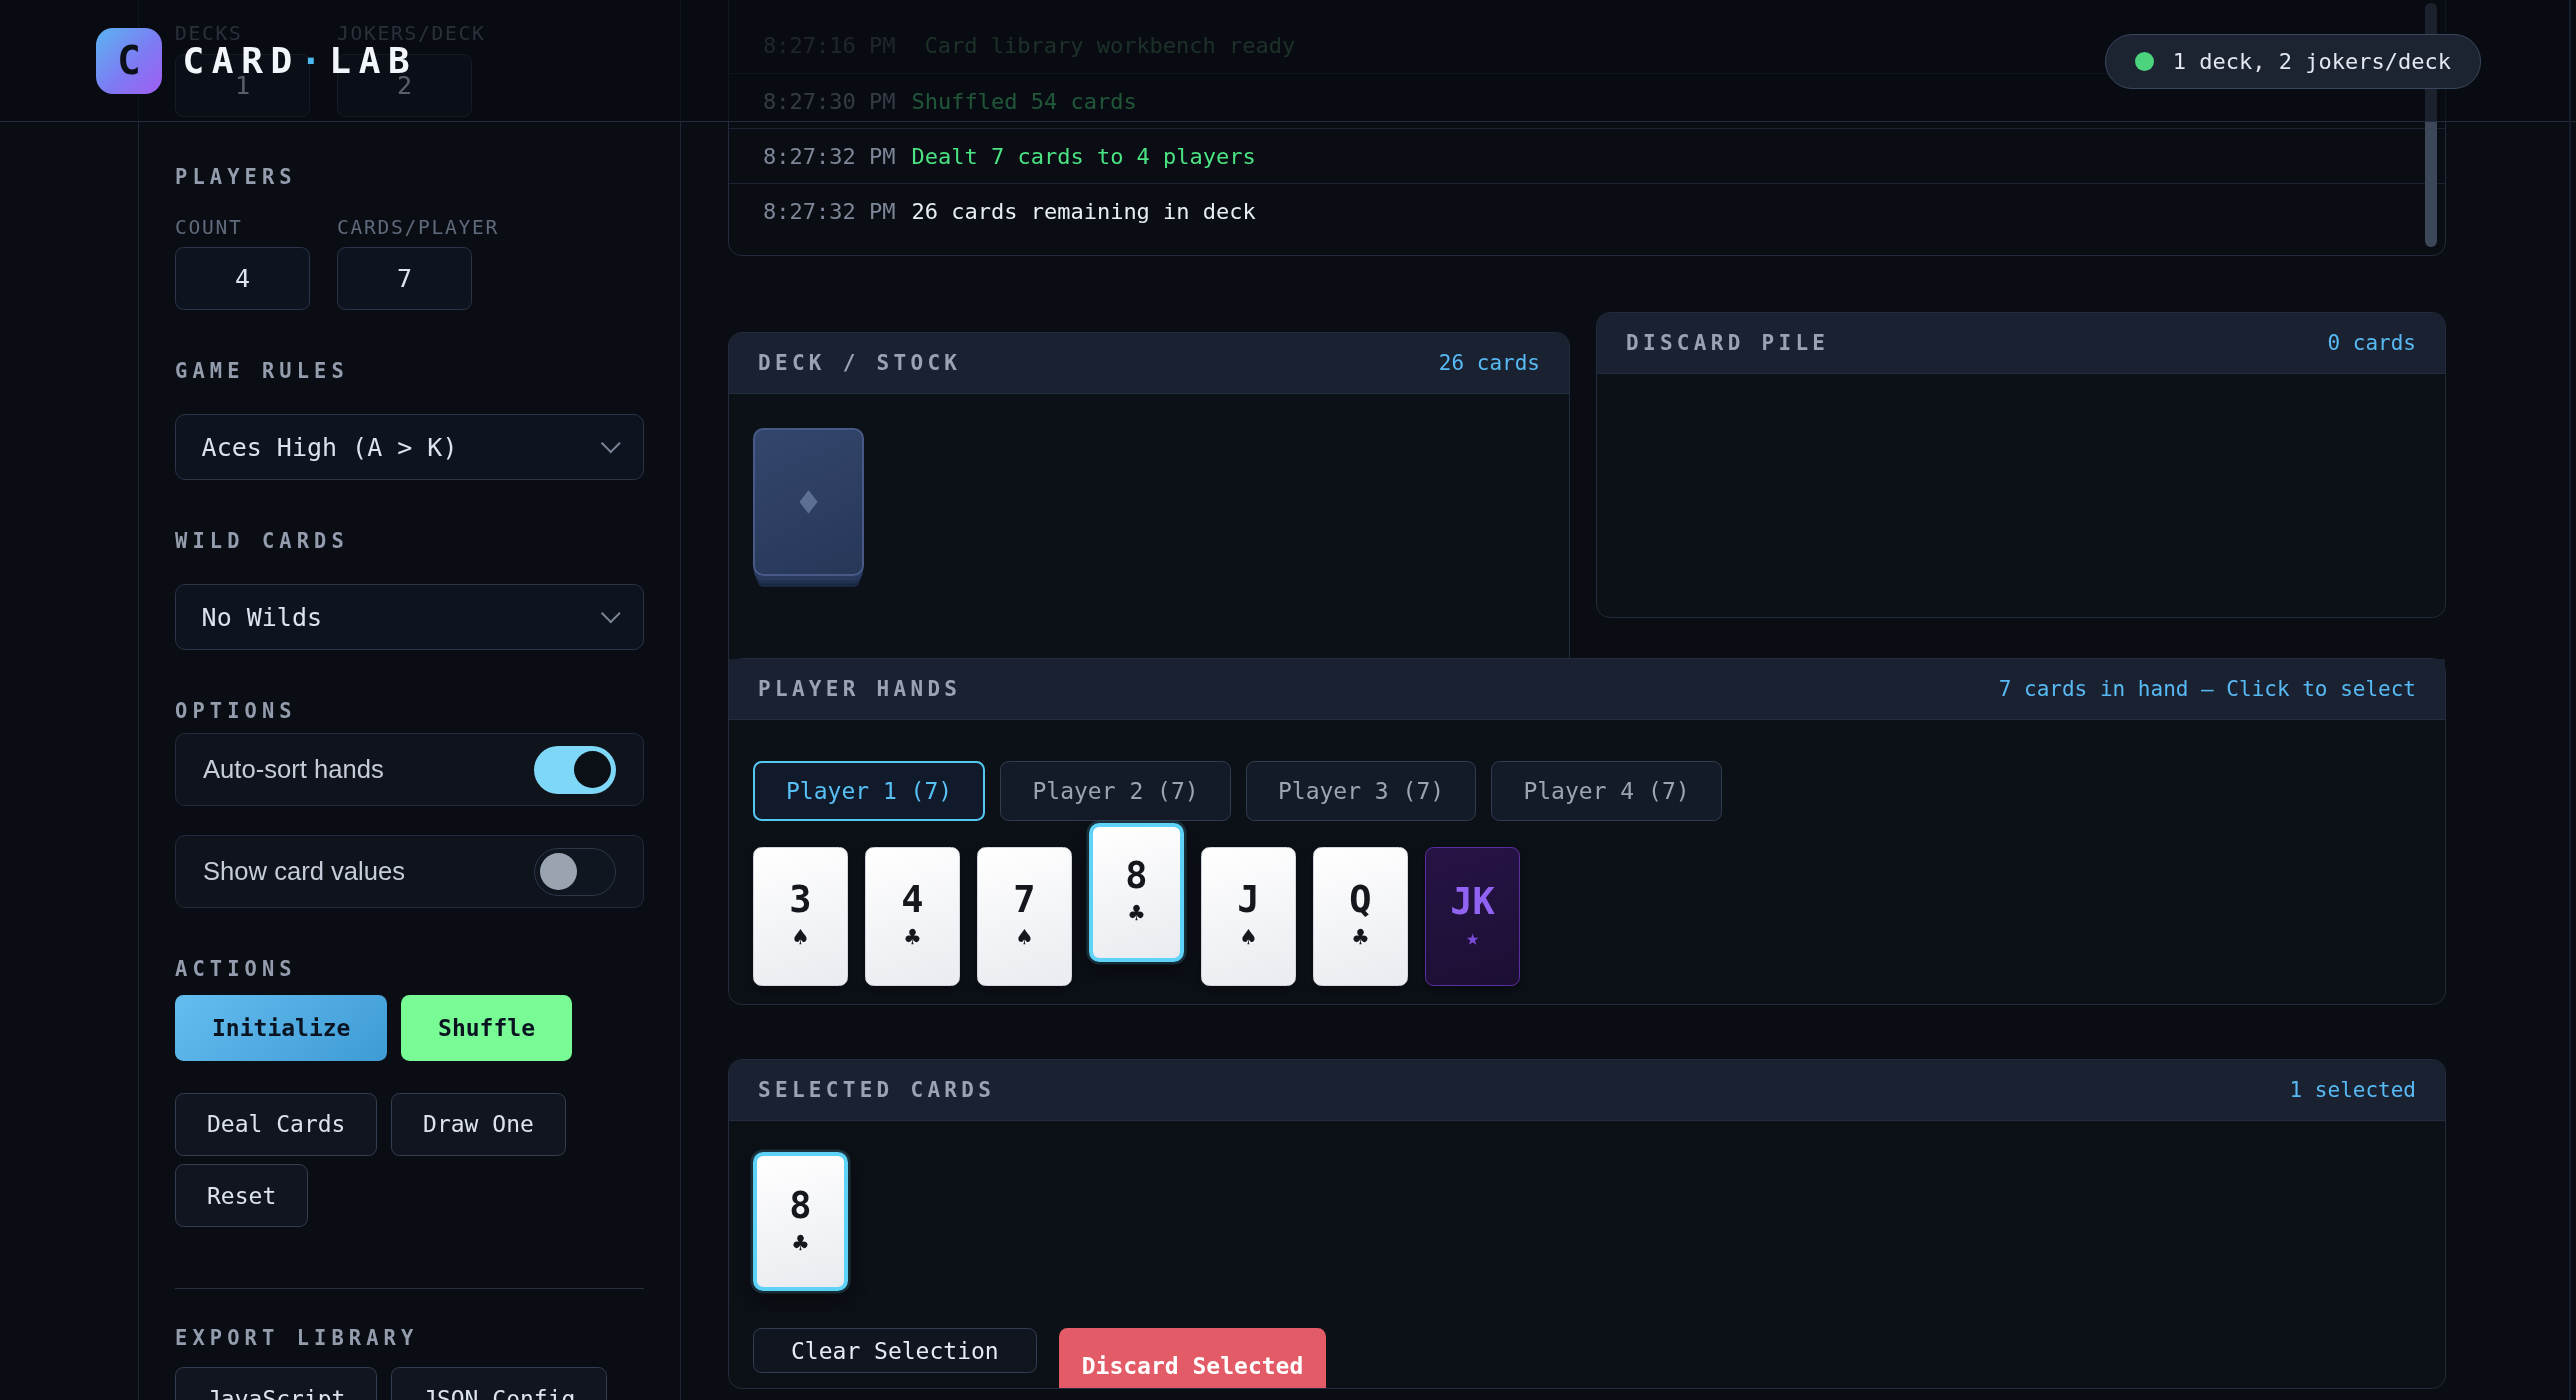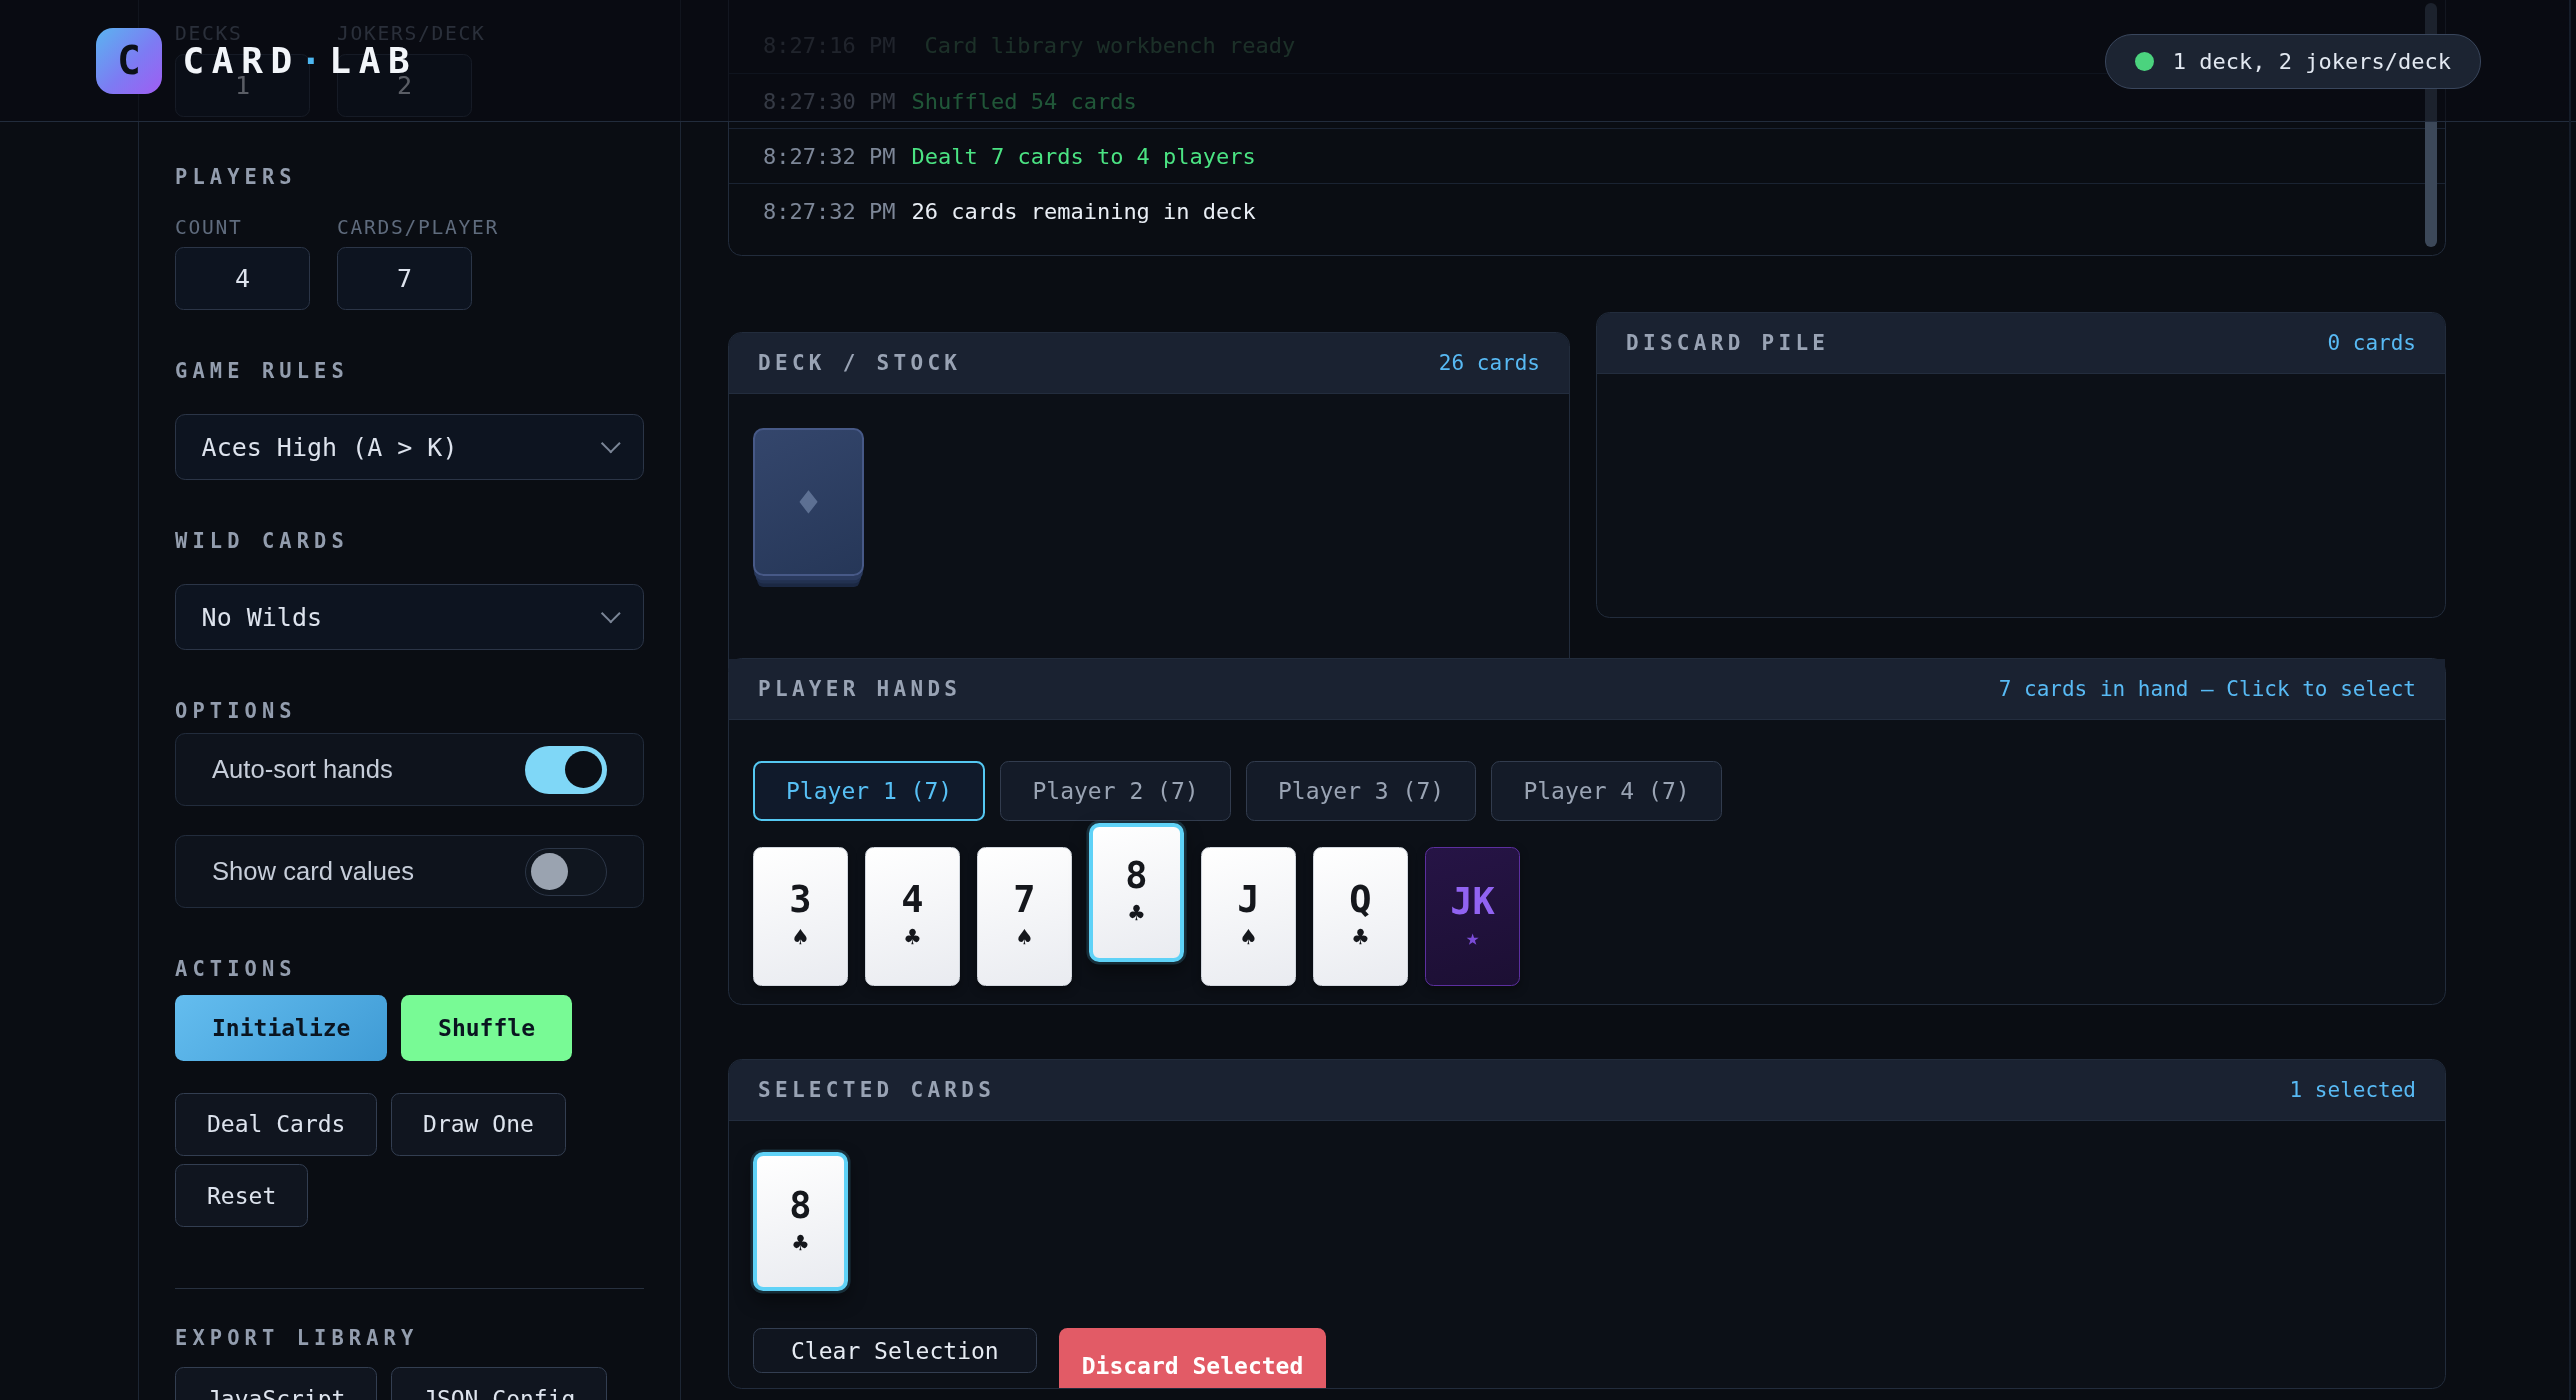--- a/index.html
+++ b/index.html
@@ -35,21 +35,21 @@
     display:flex; align-items:center; justify-content:space-between;
     padding:0 25.6px; font-size:25px; color:#dde3ed; cursor:pointer;
   }
   .chevron {
     width:13.6px; height:13.6px; border-right:2.6px solid #7a8596; border-bottom:2.6px solid #7a8596;
     transform:rotate(45deg) translate(-2.6px,-2.6px); flex:0 0 auto;
   }
   .toggle-row {
     margin-top:10.2px; height:73px; border:1.7px solid #222c3c; background:#0e131c;
     border-radius:10.2px; display:flex; align-items:center; justify-content:space-between;
-    padding:0 36px;
+    padding:0 27px;
   }
   .toggle-row + .toggle-row { margin-top:29px; }
   .toggle-label { font-family:"Liberation Sans", sans-serif; font-size:25.6px; color:#c6cdd9; }
   .switch { position:relative; width:82px; height:48px; border-radius:24px; cursor:pointer; flex:0 0 auto; }
   .switch.on { background:#7fd7f7; }
   .switch.on .knob { position:absolute; right:5.1px; top:5.1px; width:37px; height:37px; border-radius:50%; background:#0b0f16; }
   .switch.off { background:#10161f; border:1.7px solid #2c3647; }
   .switch.off .knob { position:absolute; left:5.1px; top:4.3px; width:37px; height:37px; border-radius:50%; background:#9aa3b0; }
 
   .btn-row { display:flex; gap:13.6px; align-items:center; }

